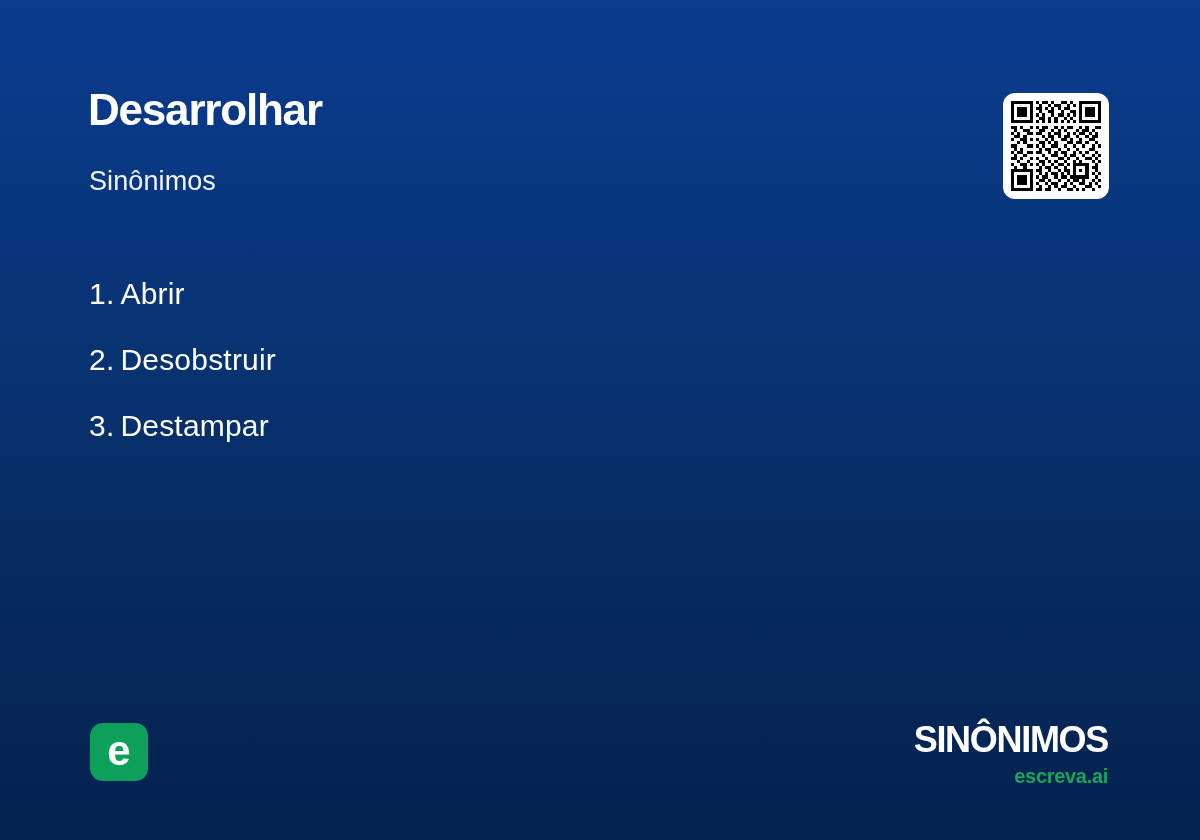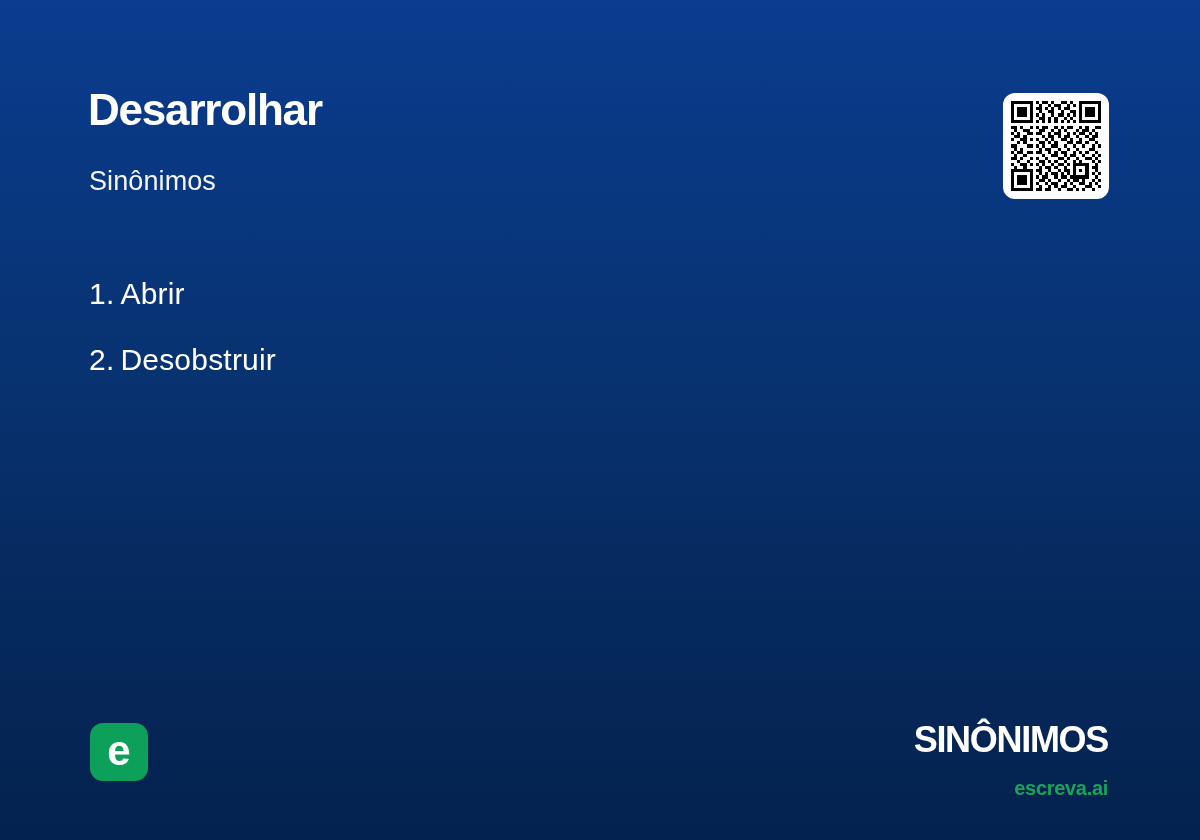--- a/index.html
+++ b/index.html
@@ -98,37 +98,40 @@
     display:block;
     white-space:nowrap;
   }
   .brand-sub {
     font-size:20px;
     font-weight:bold;
     color:#18a556;
     letter-spacing:-0.3px;
     line-height:1.0;
     display:block;
-    margin-top:20px;
+    margin-top:8px;
     white-space:nowrap;
   }
 </style>
 </head>
 <body>
 
 <div class="title">Desarrolhar</div>
 
 <div class="subtitle">Sinônimos</div>
 
 <ul class="syn-list">
   <li class="syn-item">
     <span class="syn-num">1.</span><span>Abrir</span>
   </li>
   <li class="syn-item">
     <span class="syn-num">2.</span><span>Desobstruir</span>
+  </li>
+  <li class="syn-item">
+    <span class="syn-num">3.</span><span>Destampar</span>
   </li>
 </ul>
 
 <div class="qr-card">
   <svg viewBox="0 0 29 29" shape-rendering="crispEdges">
     <rect width="29" height="29" fill="#ffffff"></rect>
     <g fill="#000000">
 
       <rect x="0" y="0" width="7" height="1"></rect>
         <rect x="0" y="6" width="7" height="1"></rect>

